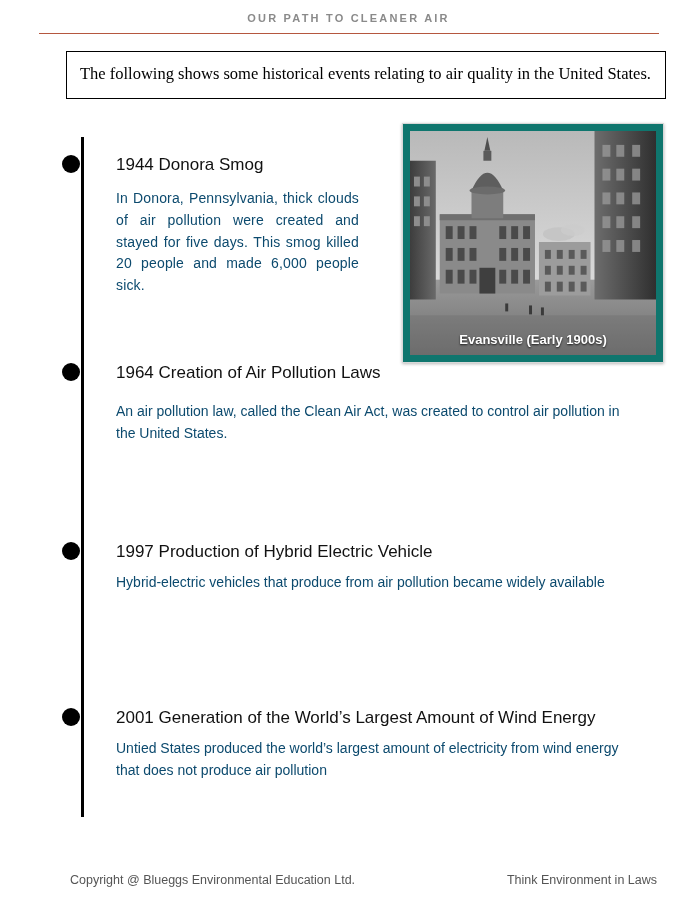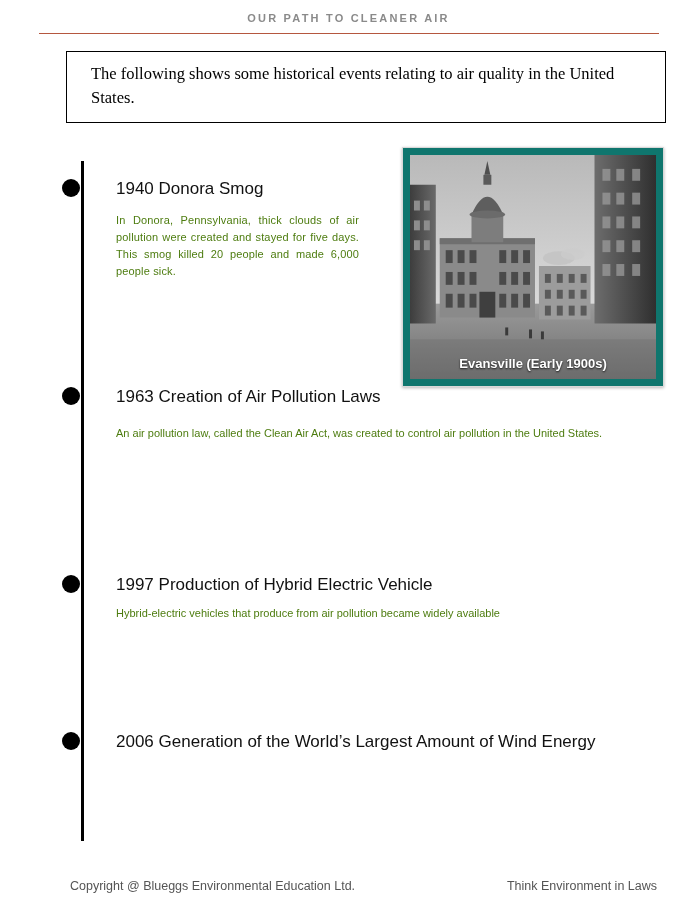--- a/index.html
+++ b/index.html
@@ -32,21 +32,21 @@
     margin: 9px auto 0 auto;
     width: 620px;
     height: 1px;
     background: #b5573f;
   }
 
   
   .intro-box {
     margin: 17px 32px 0 66px;
     border: 1.5px solid #000;
-    padding: 10px 12px 12px 24px;
+    padding: 10px 12px 12px 13px;
     box-sizing: border-box;
     width: 600px;
   }
   .intro-text {
     font-size: 16.5px;
     line-height: 1.45;
     font-family: "Liberation Serif", serif;
   }
 
   
@@ -80,38 +80,38 @@
     margin-left: 54px;
   }
   .event-title {
     font-size: 17px;
     font-family: "Liberation Sans", sans-serif;
     color: #111;
     margin: 0;
     line-height: 1.2;
   }
   .event-desc {
-    font-size: 11px;
+    font-size: 14px;
     line-height: 1.55;
     margin-top: 13px;
-    color: #4d7c0f;
+    color: #0c4a6e;
   }
 
   
   .ev1 { top: 42px; }
   .ev1 .event-desc {
     width: 243px;
     text-align: justify;
     letter-spacing: 0.15px;
   }
 
   .ev2 { top: 250px; }
   .ev2 .event-desc { width: 520px; margin-top: 18px; }
 
-  .ev3 { top: 438px; }
+  .ev3 { top: 429px; }
   .ev3 .event-desc { width: 500px; margin-top: 10px; }
 
   .ev4 { top: 595px; }
   .ev4 .event-desc { width: 510px; margin-top: 10px; }
 
   
   .photo-frame {
     position: absolute;
     left: 402px;
     top: 10px;
@@ -139,21 +139,21 @@
     color: #ffffff;
     font-size: 13px;
     font-weight: bold;
     text-shadow: 0 1px 2px rgba(0,0,0,0.8);
   }
 
   
   .page-footer {
     position: absolute;
     left: 0;
-    bottom: 8px;
+    bottom: 14px;
     width: 100%;
     display: flex;
     justify-content: space-between;
     padding: 0 40px 0 70px;
     box-sizing: border-box;
     color: #555;
     font-size: 12.5px;
     gap: 8px;
   }
   .footer-right { color: #555; }
@@ -169,45 +169,46 @@
 <div class="intro-box">
   <div class="intro-text">The following shows some historical events relating to air quality in the United States.</div>
 </div>
 
 <div class="timeline">
   <div class="timeline-axis"></div>
 
   <div class="event ev1">
     <div class="event-dot"></div>
     <div class="event-body">
-      <div class="event-title">1940 Donora Smog</div>
+      <div class="event-title">1944 Donora Smog</div>
       <div class="event-desc">In Donora, Pennsylvania, thick clouds of air pollution were created and stayed for five days. This smog killed 20 people and made 6,000 people sick.</div>
     </div>
   </div>
 
   <div class="event ev2">
     <div class="event-dot"></div>
     <div class="event-body">
-      <div class="event-title">1963 Creation of Air Pollution Laws</div>
+      <div class="event-title">1964 Creation of Air Pollution Laws</div>
       <div class="event-desc">An air pollution law, called the Clean Air Act, was created to control air pollution in the United States.</div>
     </div>
   </div>
 
   <div class="event ev3">
     <div class="event-dot"></div>
     <div class="event-body">
       <div class="event-title">1997 Production of Hybrid Electric Vehicle</div>
       <div class="event-desc">Hybrid-electric vehicles that produce from air pollution became widely available</div>
     </div>
   </div>
 
   <div class="event ev4">
     <div class="event-dot"></div>
     <div class="event-body">
-      <div class="event-title">2006 Generation of the World’s Largest Amount of Wind Energy</div>
+      <div class="event-title">2001 Generation of the World’s Largest Amount of Wind Energy</div>
+      <div class="event-desc">Untied States produced the world’s largest amount of electricity from wind energy that does not produce air pollution</div>
     </div>
   </div>
 
   <div class="photo-frame">
     <div class="photo">
       <svg width="100%" height="100%" viewBox="0 0 248 226" preserveAspectRatio="none">
         <defs>
           <linearGradient id="skyg" x1="0" y1="0" x2="0" y2="1">
             <stop offset="0%" stop-color="#b9b9b9"></stop>
             <stop offset="60%" stop-color="#cfcfcf"></stop>

